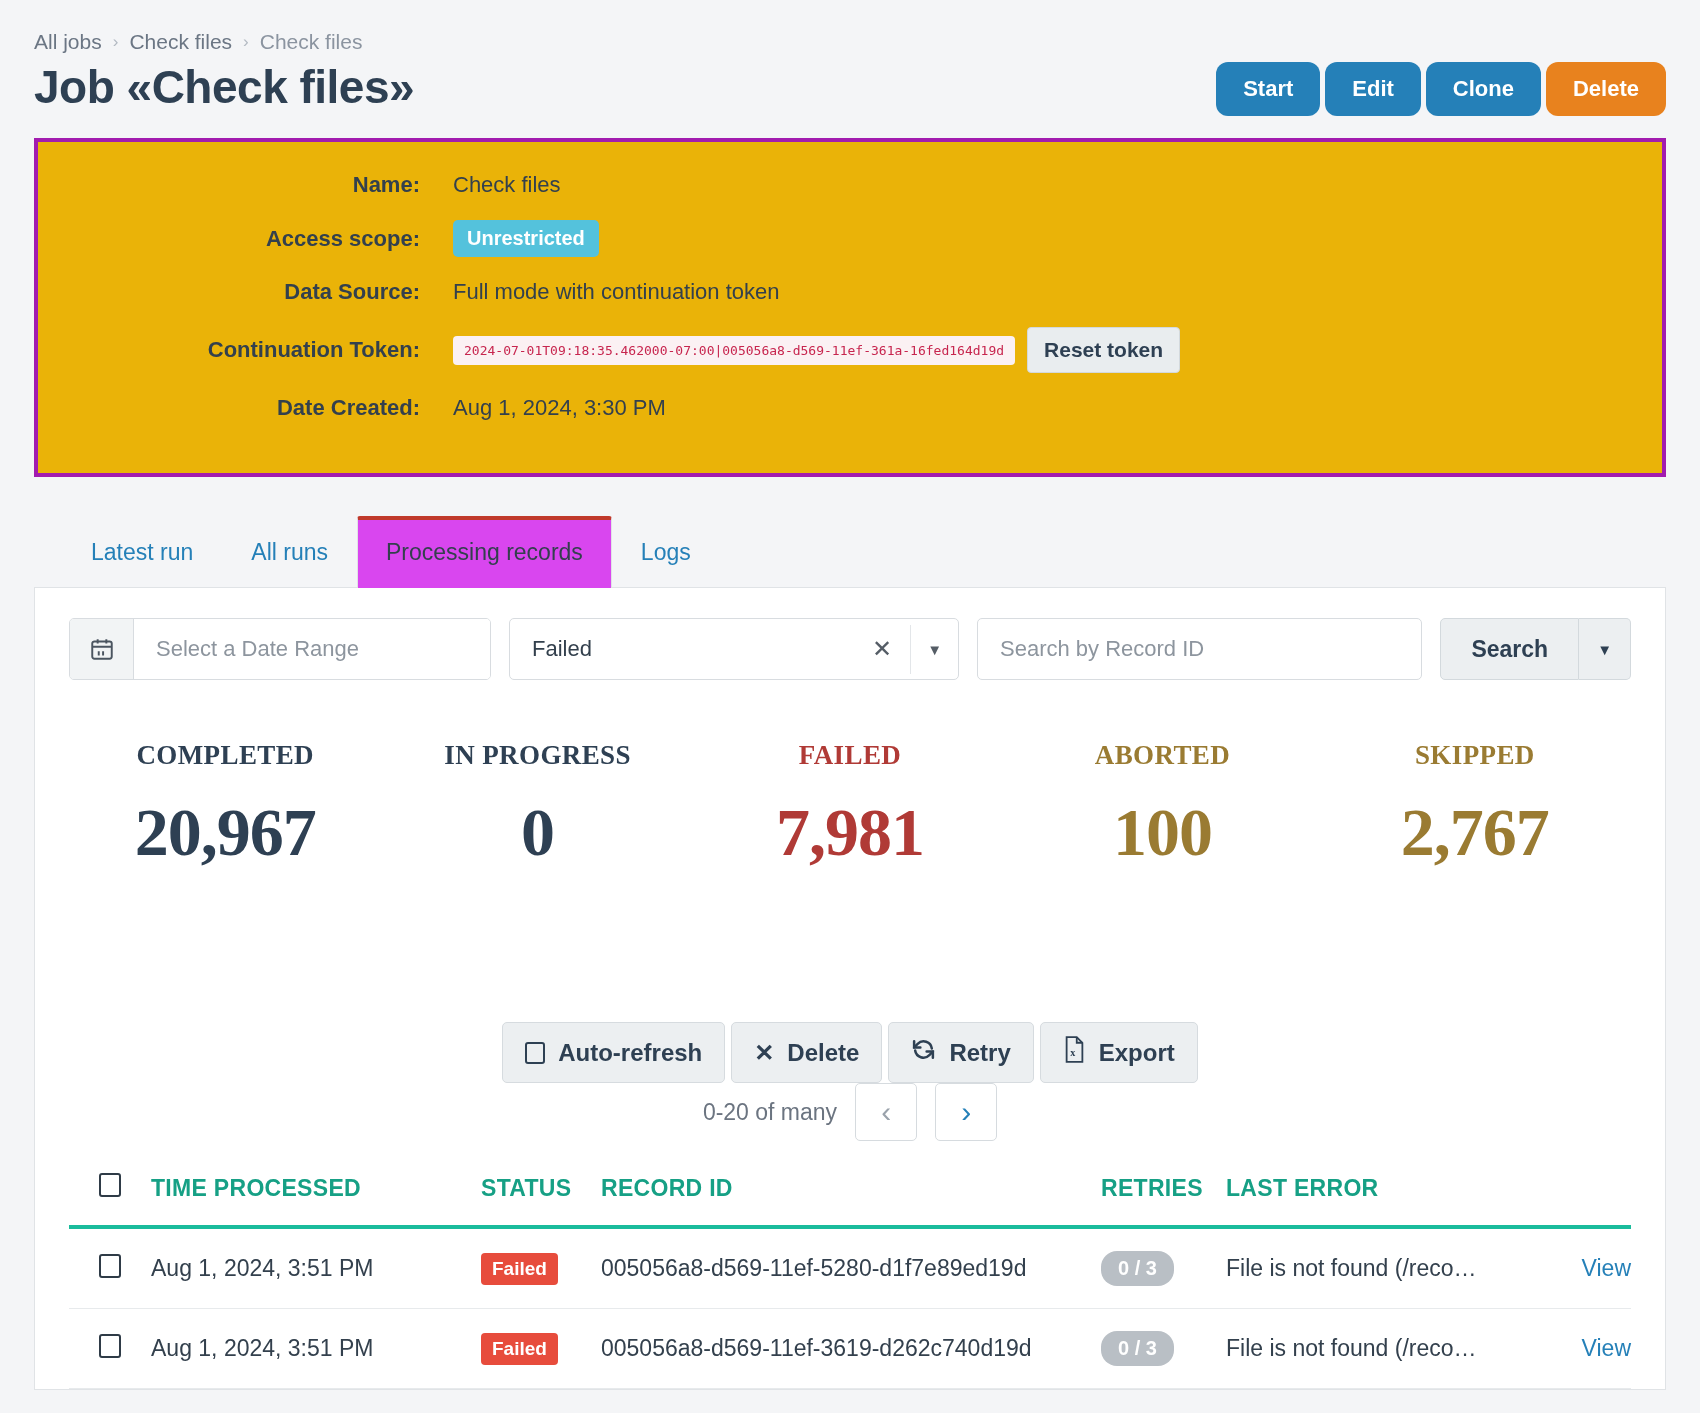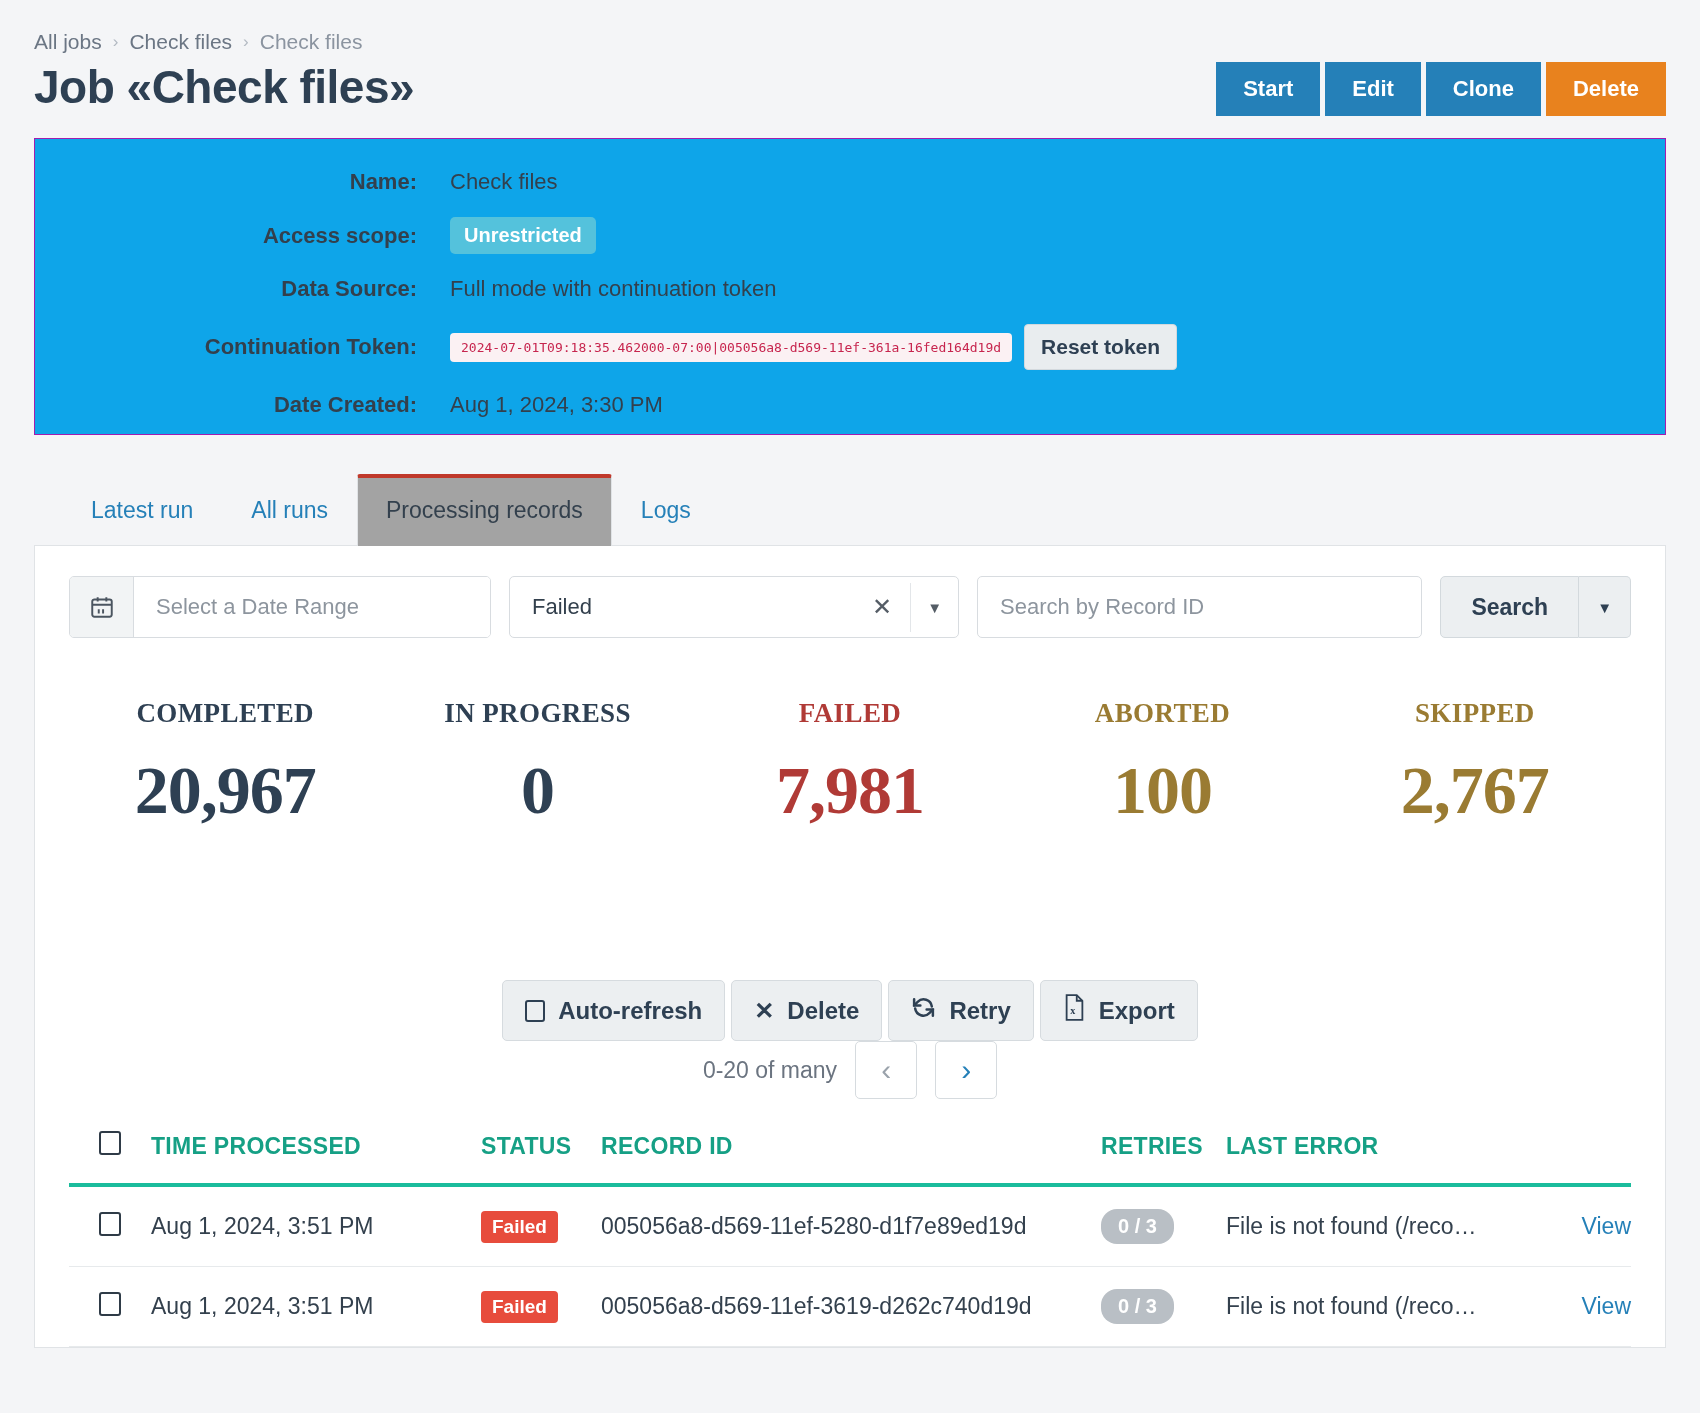--- a/index.html
+++ b/index.html
@@ -45,32 +45,32 @@
     margin: 0;
     line-height: 1.1;
   }
   .title-actions { display: flex; gap: 5px; }
   .btn-action {
     border: none;
     color: #fff;
     font-size: 22px;
     font-weight: bold;
     padding: 14px 27px;
-    border-radius: 0;
+    border-radius: 12px;
     cursor: pointer;
     font-family: "Liberation Sans", sans-serif;
   }
   .btn-primary { background: #2580b8; }
   .btn-danger  { background: #e8821e; }
 
   
   .info-card {
-    background: #0ea5e9;
-    border: 1px solid #a21caf;
-    padding: 30px 0 16px 0;
+    background: #eab308;
+    border: 4px solid #a21caf;
+    padding: 30px 0 52px 0;
   }
   .info-row {
     display: flex;
     align-items: center;
     margin-bottom: 22px;
     font-size: 22px;
   }
   .info-row:last-child { margin-bottom: 0; }
   .info-label {
     width: 415px;
@@ -126,21 +126,21 @@
     padding: 22px 28px;
     cursor: pointer;
     border: 1px solid transparent;
     border-bottom: none;
     background: transparent;
     position: relative;
     top: 1px;
   }
   .tab.active {
     color: #33404d;
-    background: #a3a3a3;
+    background: #d946ef;
     border-color: #e0e3e6;
     border-top: 4px solid #c0392b;
     border-radius: 3px 3px 0 0;
     padding-top: 19px;
   }
 
   
   .panel {
     background: #ffffff;
     border: 1px solid #e0e3e6;

